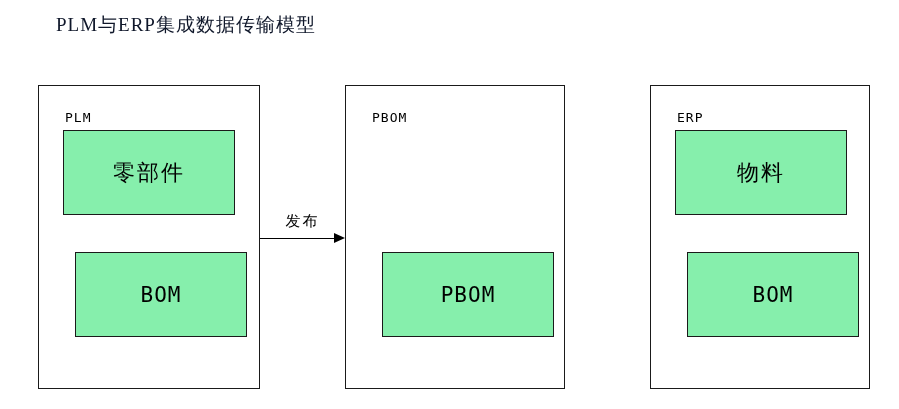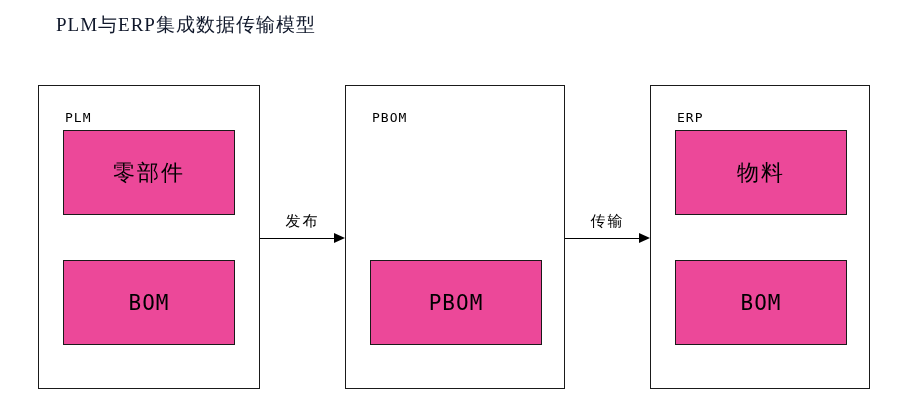--- a/index.html
+++ b/index.html
@@ -50,24 +50,24 @@
     left: 24px;
     width: 172px;
     height: 85px;
     border: 1px solid #1a1a1a;
     box-sizing: border-box;
     display: flex;
     align-items: center;
     justify-content: center;
     font-size: 22px;
     letter-spacing: 2px;
-    background: #ec4899;
+    background: #86efac;
   }
   .inner-top    { top: 44px; }
-  .inner-bottom { top: 174px; }
+  .inner-bottom { top: 166px; margin-left: 12px; }
   .mono {
     font-family: "DejaVu Sans Mono", monospace;
     font-size: 21px;
     letter-spacing: 1px;
   }
   .arrow {
     position: absolute;
     width: 85px;
     height: 36px;
   }
@@ -117,25 +117,20 @@
     <div class="arrow-label">发布</div>
     <div class="arrow-line"></div>
     <div class="arrow-head"></div>
   </div>
 
   <div class="group group-pbom">
     <div class="group-label">PBOM</div>
     <div class="inner-box inner-bottom mono">PBOM</div>
   </div>
 
-  <div class="arrow arrow-transmit">
-    <div class="arrow-label">传输</div>
-    <div class="arrow-line"></div>
-    <div class="arrow-head"></div>
-  </div>
 
   <div class="group group-erp">
     <div class="group-label">ERP</div>
     <div class="inner-box inner-top">物料</div>
     <div class="inner-box inner-bottom mono">BOM</div>
   </div>
 
 </div>
 
 </body></html>

